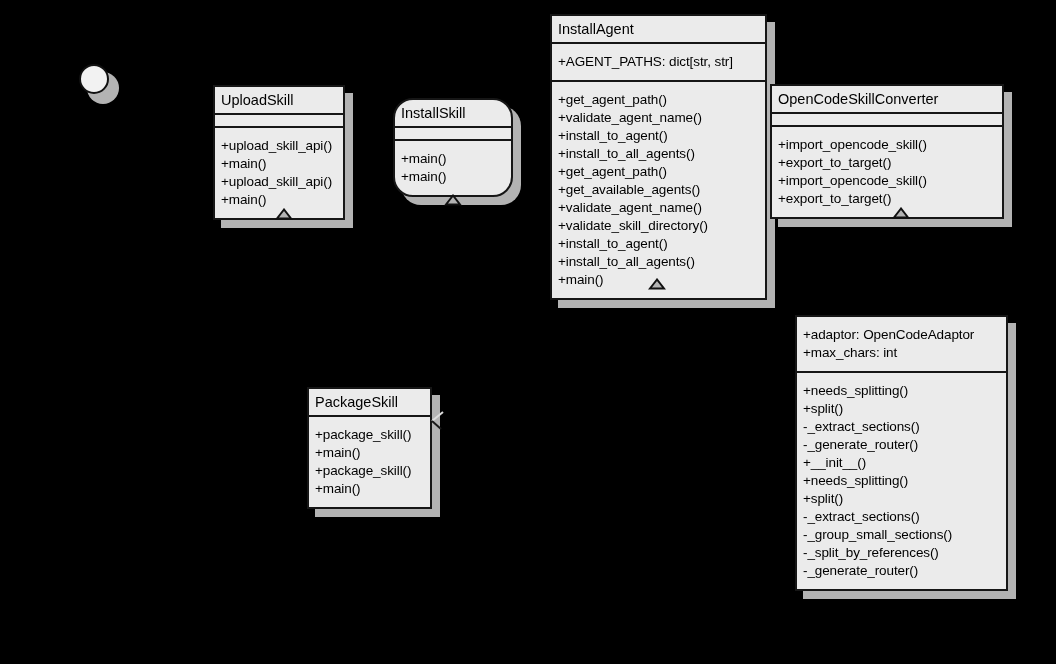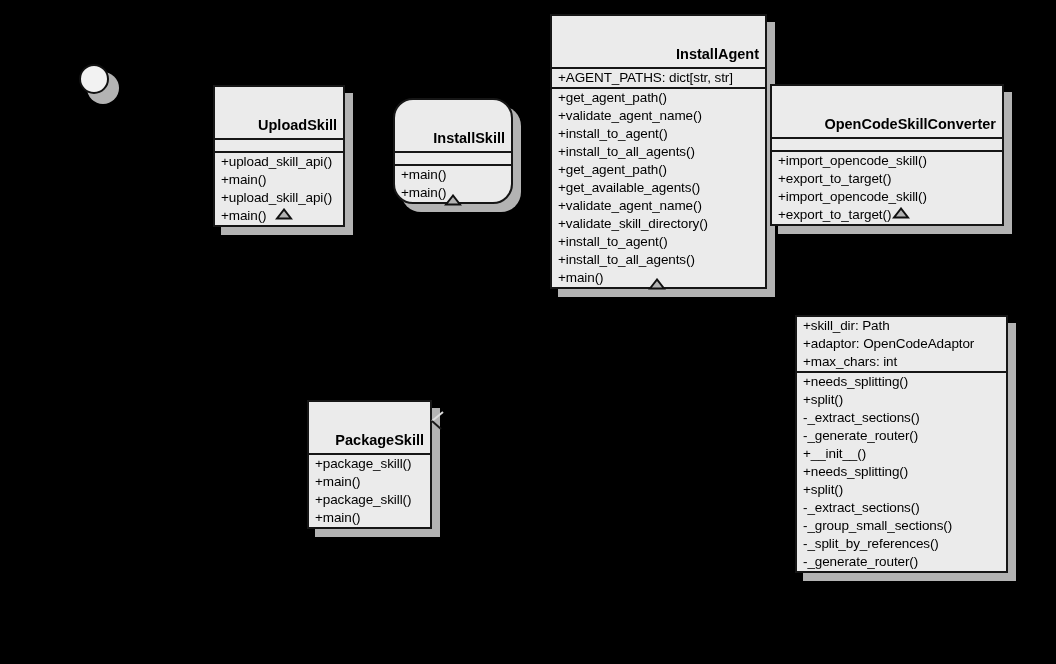--- a/index.html
+++ b/index.html
@@ -8,28 +8,27 @@
     overflow:hidden;font-family:"Liberation Sans",sans-serif;color:#000;
   }
   .uml-class{
     position:absolute;
     background:#ebebeb;
     border:2px solid #161616;
     box-shadow:8px 8px 0 #b3b3b3;
     box-sizing:border-box;
   }
   .uml-title{
-    font-weight:bold;font-size:14.5px;line-height:18px;
-    text-align:right;padding:4px 6px;
+    font-weight:normal;font-size:14.5px;line-height:18px;
+    text-align:left;padding:4px 6px;
     border-bottom:2px solid #161616;
     white-space:nowrap;
-    margin-top:25px;
   }
   .uml-section{
-    font-size:13.5px;line-height:18px;padding:0 6px;
+    font-size:13.5px;line-height:18px;padding:9px 6px;
     letter-spacing:-0.1px;
   }
   .uml-attrs{border-bottom:2px solid #161616;}
   .uml-attrs.empty{height:11px;padding:0;}
   .member{white-space:nowrap;}
   .tri-icon,.dep-icon{position:absolute;display:block;}
   .circle-node{position:absolute;border-radius:50%;box-sizing:border-box;}
 </style>
 </head>
 <body>
@@ -89,32 +88,31 @@
       <div class="uml-section uml-methods">
         <div class="member">+import_opencode_skill()</div>
         <div class="member">+export_to_target()</div>
         <div class="member">+import_opencode_skill()</div>
         <div class="member">+export_to_target()</div>
       </div>
     </div>
     <svg width="18" height="12" class="tri-icon" style="left: 892px; top: 207px;">
       <polygon points="9,1.5 2,10.5 16,10.5" fill="#b3b3b3" stroke="#111111" stroke-width="2"></polygon>
     </svg>
-    <div class="uml-class" style="left: 307px; top: 400px; width: 125px;">
+    <div class="uml-class" style="left: 307px; top: 387px; width: 125px;">
       <div class="uml-title">PackageSkill</div>
       <div class="uml-section uml-methods">
         <div class="member">+package_skill()</div>
         <div class="member">+main()</div>
         <div class="member">+package_skill()</div>
         <div class="member">+main()</div>
       </div>
     </div>
     <div class="uml-class" style="left: 795px; top: 315px; width: 213px;">
       <div class="uml-section uml-attrs">
-        <div class="member">+skill_dir: Path</div>
         <div class="member">+adaptor: OpenCodeAdaptor</div>
         <div class="member">+max_chars: int</div>
       </div>
       <div class="uml-section uml-methods">
         <div class="member">+needs_splitting()</div>
         <div class="member">+split()</div>
         <div class="member">-_extract_sections()</div>
         <div class="member">-_generate_router()</div>
         <div class="member">+__init__()</div>
         <div class="member">+needs_splitting()</div>

